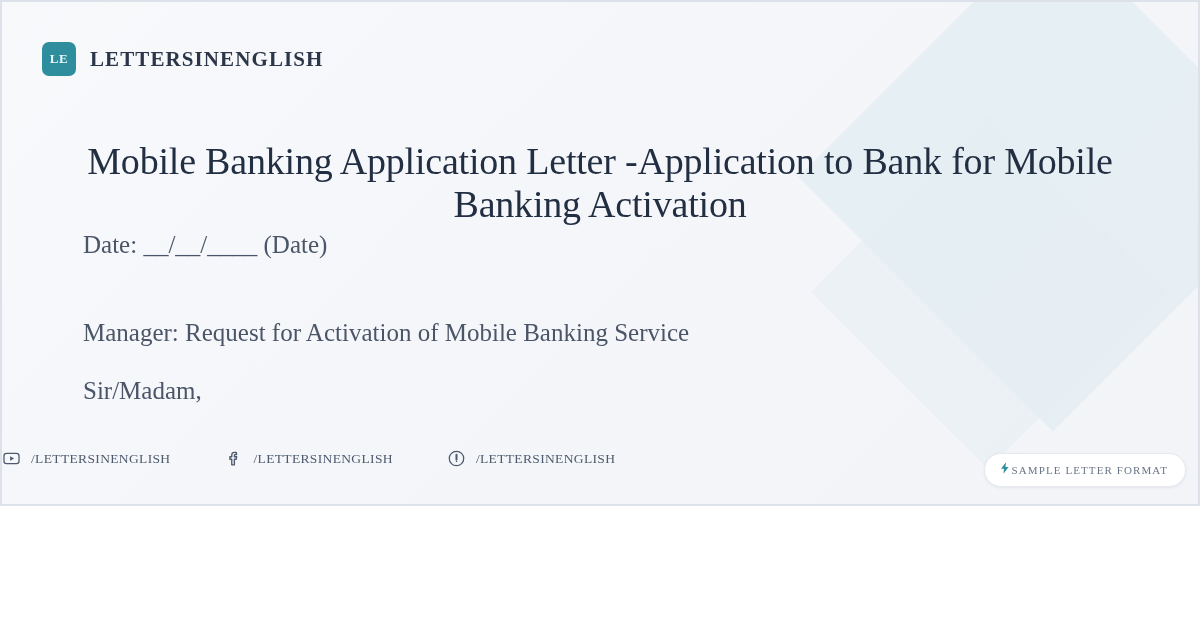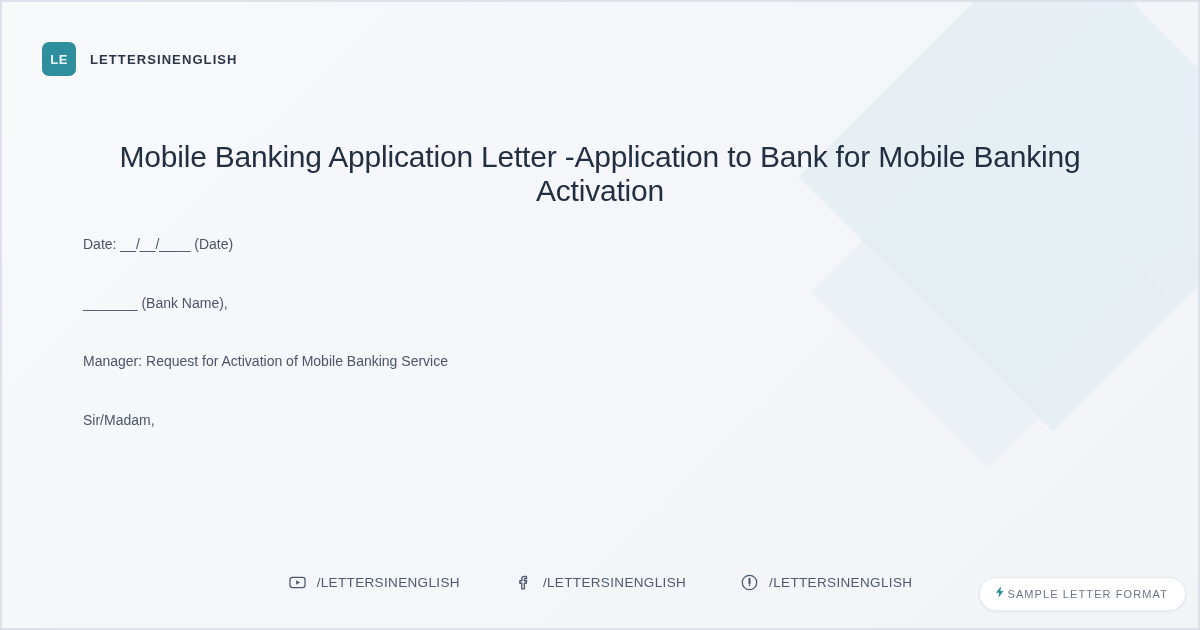--- a/index.html
+++ b/index.html
@@ -10,25 +10,26 @@
     width: 1200px;
     height: 630px;
     overflow: hidden;
     font-family: "Liberation Sans", sans-serif;
     background: #ffffff;
   }
 
   .canvas {
     position: relative;
     width: 1200px;
-    height: 630px;
+    height: 506px;
     box-sizing: border-box;
     border: 2px solid #dde1ea;
     background: linear-gradient(135deg, #f8f9fb 0%, #f5f6fa 45%, #f2f4f8 100%);
     overflow: hidden;
+    font-family: Liberation Serif, serif;
   }
 
   
   .diamond {
     position: absolute;
     width: 360px;
     height: 360px;
     top: -5px;
     right: -35px;
     background: #e2ecf0;
@@ -66,68 +67,67 @@
     background: #2e8e9e;
     color: #eaf6f8;
     font-size: 13px;
     font-weight: 600;
     letter-spacing: 0.5px;
     display: flex;
     align-items: center;
     justify-content: center;
   }
   .brand-name {
-    font-size: 13px;
+    font-size: 21px;
     font-weight: 700;
     letter-spacing: 1.1px;
     color: #2b3648;
   }
 
   
   .title {
     position: absolute;
     left: 70px;
     right: 70px;
     top: 104px;
     text-align: center;
-    font-size: 30px;
+    font-size: 38px;
     line-height: 1.13;
     font-weight: 400;
     color: #222f43;
     z-index: 5;
     letter-spacing: -0.2px;
     margin-top: 34px;
   }
 
   
   .letter {
     position: absolute;
     left: 81px;
     top: 228px;
     right: 120px;
     z-index: 5;
-    font-size: 14px;
+    font-size: 25px;
     line-height: 29.6px;
     color: #4a5568;
   }
   .letter p {
     margin: 0;
   }
   .gap {
     height: 29px;
   }
 
   
   .footer {
     position: absolute;
     left: 0;
     right: 0;
     bottom: 36px;
     display: flex;
-    justify-content: center;
     align-items: center;
     gap: 54px;
     z-index: 5;
   }
   .social {
     display: flex;
     align-items: center;
     gap: 10px;
     color: #4d5a6e;
     font-size: 13.5px;
@@ -173,21 +173,20 @@
   </div>
 
   <h1 class="title">
     <span>Mobile Banking Application Letter -Application to Bank for</span>
     <span>Mobile Banking Activation</span>
   </h1>
 
   <div class="letter">
     <p>Date: __/__/____ (Date)</p>
     <div class="gap"></div>
-    <p>_______ (Bank Name),</p>
     <div class="gap"></div>
     <p>Manager: Request for Activation of Mobile Banking Service</p>
     <div class="gap"></div>
     <p>Sir/Madam,</p>
   </div>
 
   <div class="footer">
 
     <div class="social">
       <span>

